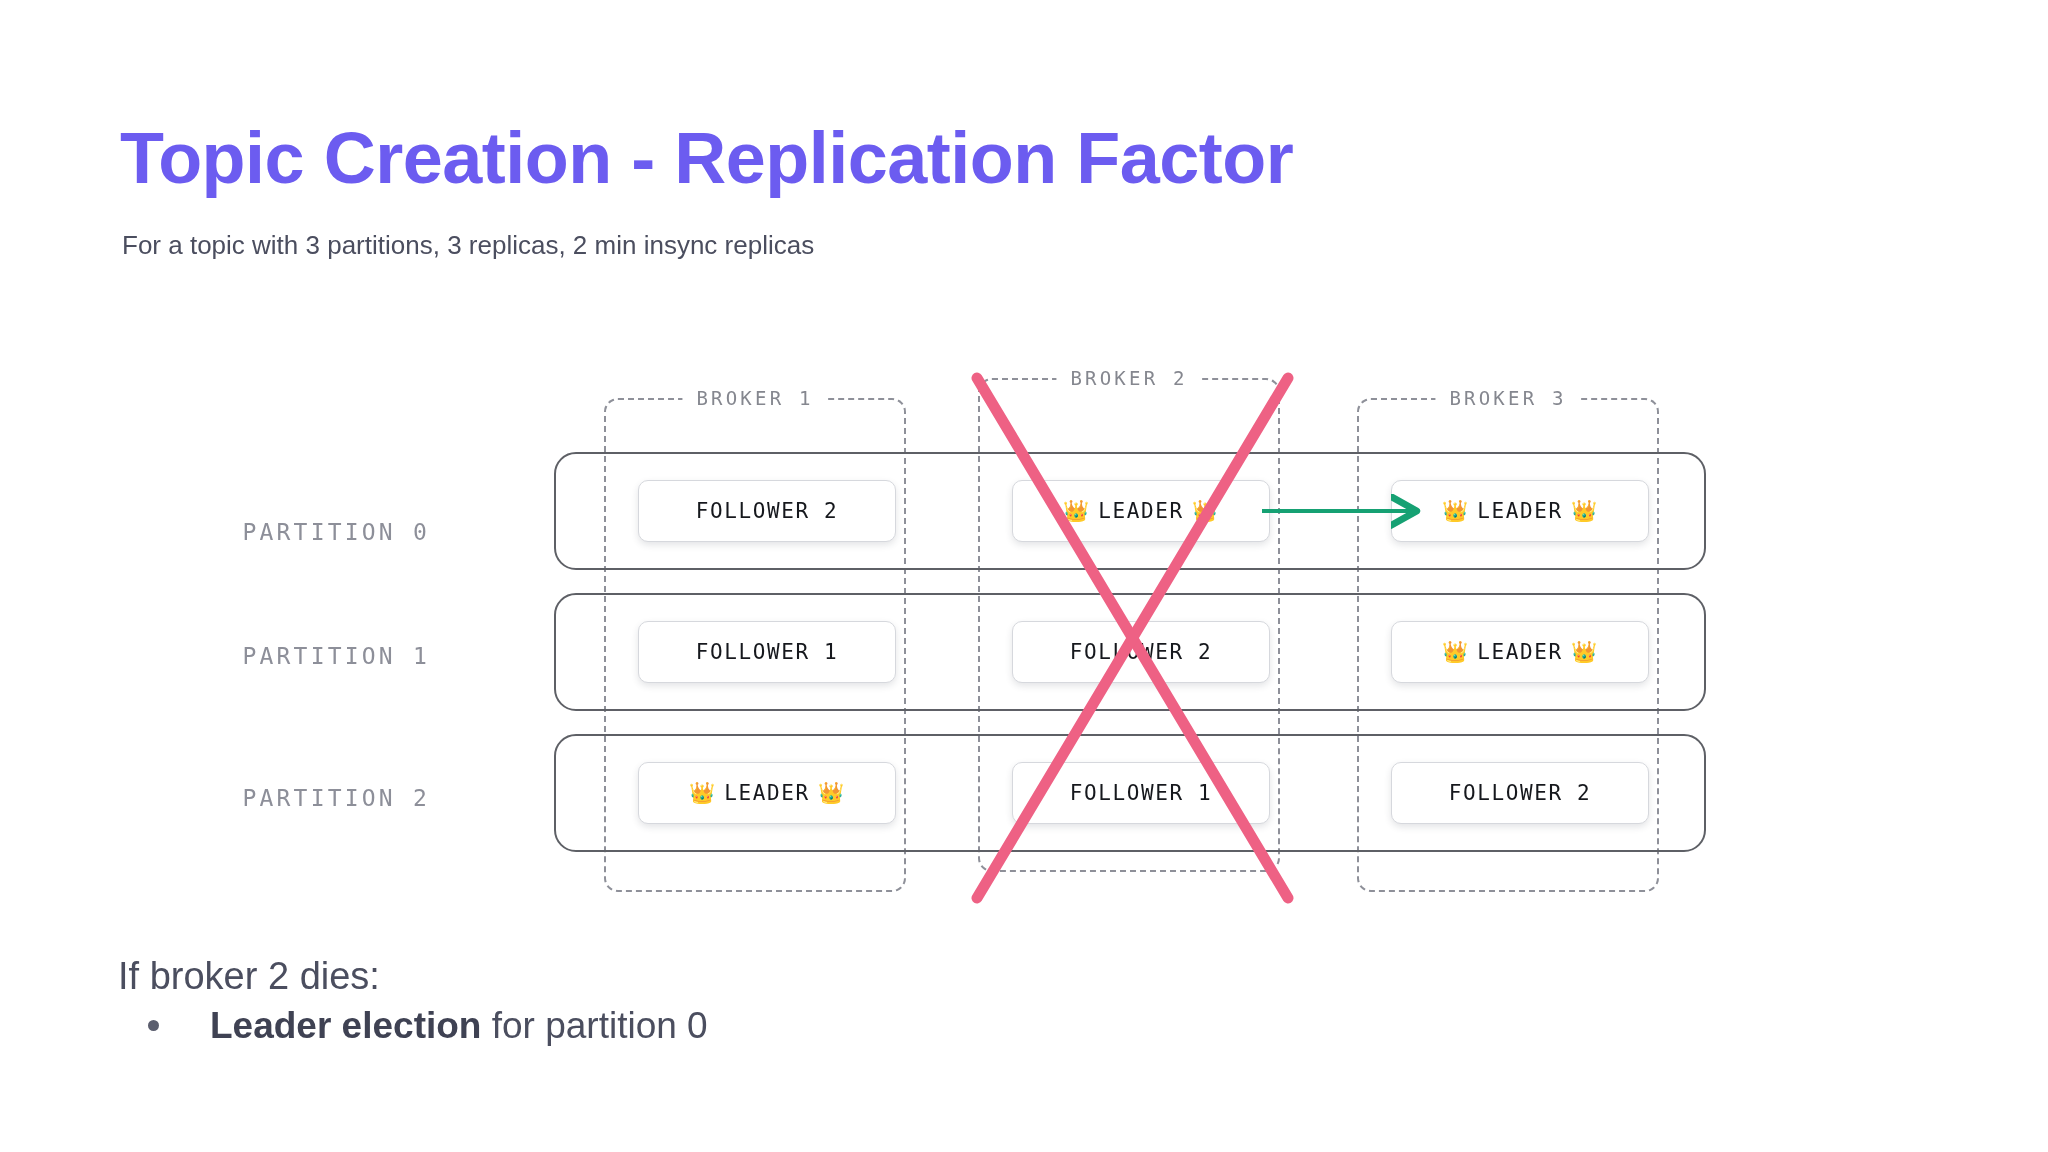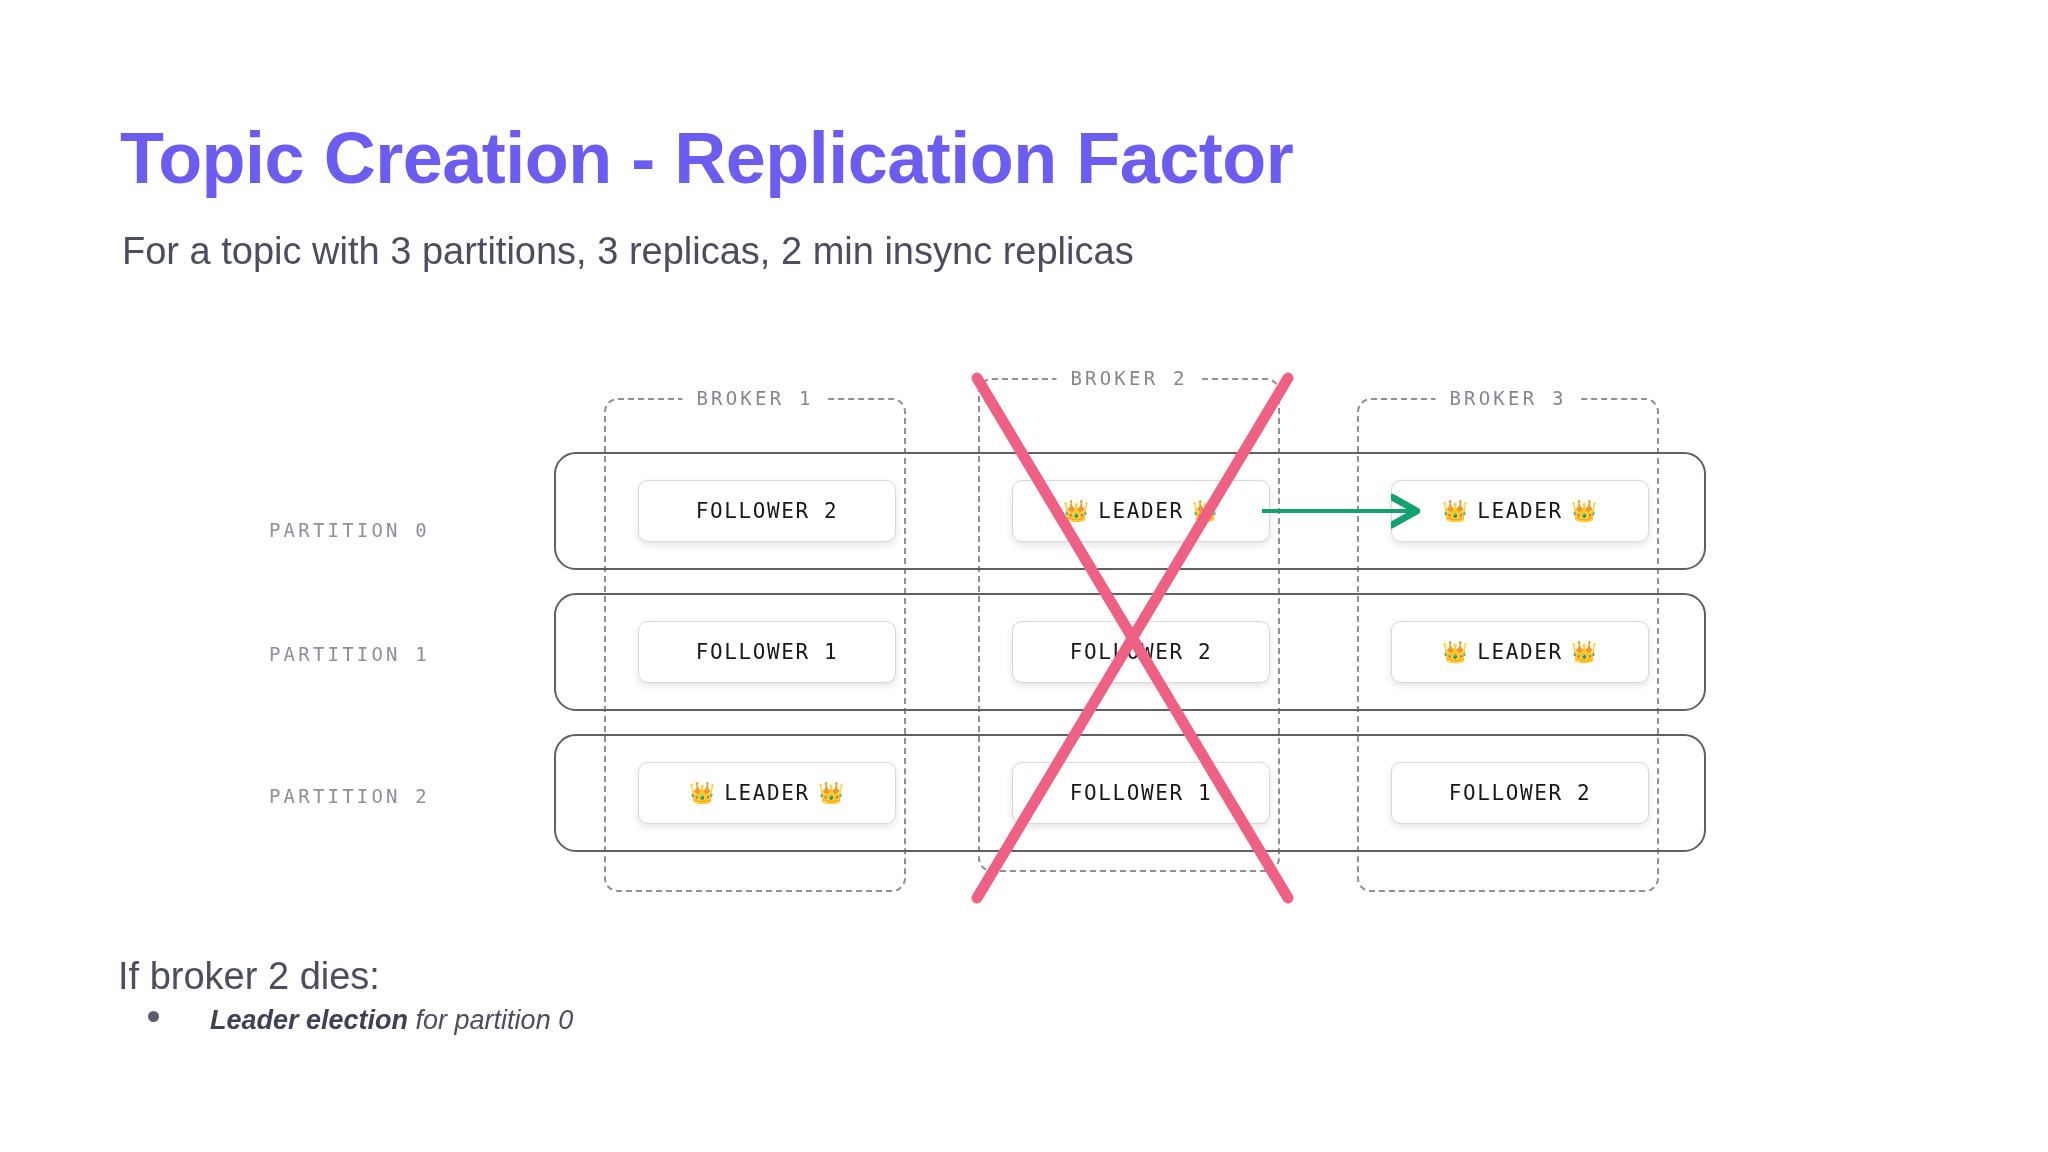--- a/index.html
+++ b/index.html
@@ -24,40 +24,40 @@
     font-size: 72px;
     font-weight: 700;
     color: #6c5cf0;
     letter-spacing: -0.5px;
     white-space: nowrap;
   }
   .slide-subtitle {
     position: absolute;
     left: 122px;
     top: 230px;
-    font-size: 38px;
+    font-size: 26px;
     font-weight: 400;
     color: #4b4e5f;
     white-space: nowrap;
   }
 
   
   #diagram {
     position: absolute;
     left: 0;
     top: 0;
     width: 2048px;
     height: 1152px;
   }
 
   
   .partition-label {
     position: absolute;
     font-family: "DejaVu Sans Mono", "Liberation Mono", monospace;
-    font-size: 19px;
+    font-size: 23px;
     letter-spacing: 3.2px;
     color: #8d8f99;
     white-space: nowrap;
     text-align: right;
   }
 
   
   .broker-col {
     position: absolute;
     border: 2px dashed #8e9099;
@@ -136,24 +136,23 @@
   .bullet-list {
     position: absolute;
     left: 148px;
     top: 1005px;
     width: 1200px;
   }
   .bullet-item {
     display: flex;
     align-items: baseline;
     height: 58px;
-    font-size: 27px;
+    font-size: 37px;
     color: #4b4e5f;
     white-space: nowrap;
-    font-style: italic;
   }
   .bullet-dot {
     width: 11px;
     height: 11px;
     border-radius: 50%;
     background: #5b5e6e;
     margin-right: 51px;
     flex: 0 0 auto;
     position: relative;
     top: -7px;

